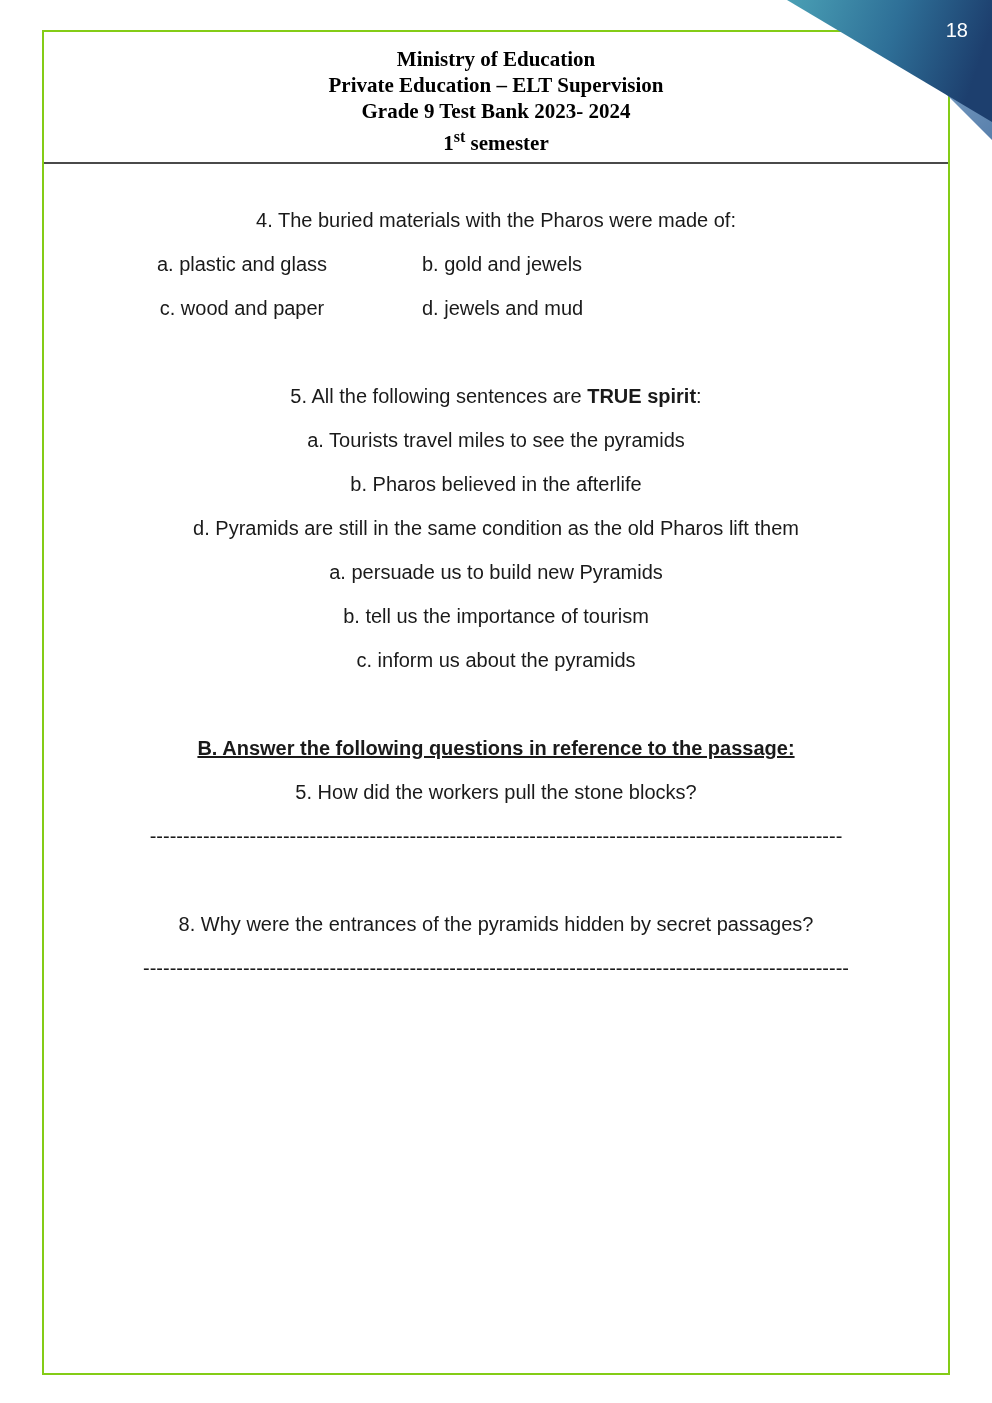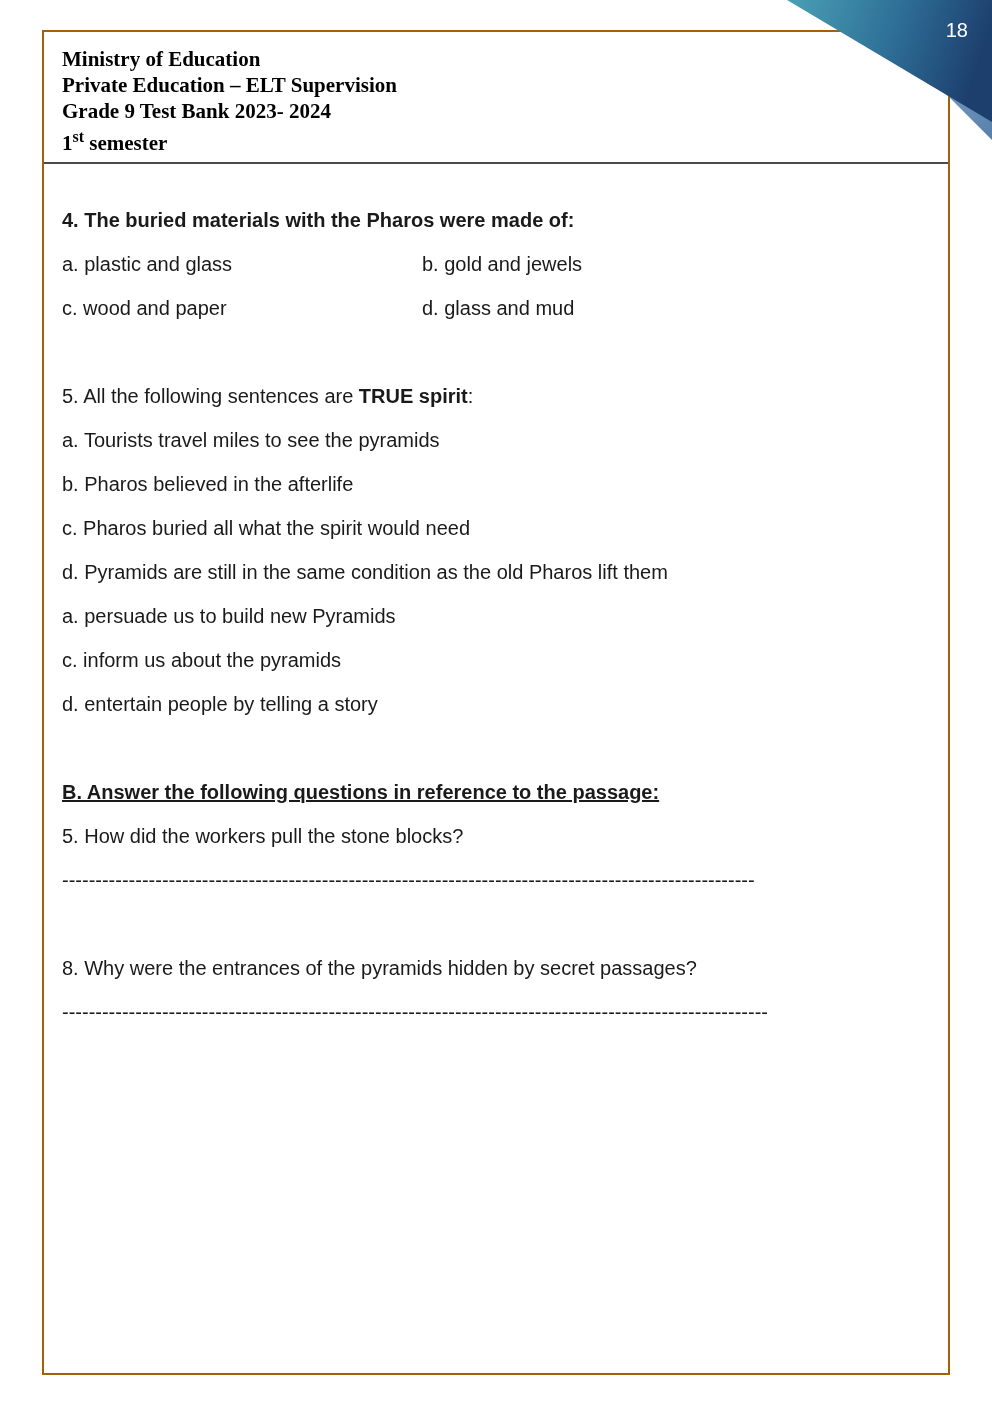--- a/index.html
+++ b/index.html
@@ -8,41 +8,42 @@
     width: 992px;
     height: 1403px;
     background: #ffffff;
     overflow: hidden;
     font-family: "Liberation Sans", sans-serif;
     color: #1a1a1a;
   }
   .frame {
     position: absolute;
     top: 30px; left: 42px; right: 42px; bottom: 28px;
-    border: 2px solid #a16207;
+    border: 2px solid #84cc16;
+    text-align: center;
   }
   .header {
     padding: 14px 18px 6px 18px;
     border-bottom: 2px solid #4a4a4a;
     font-family: "Liberation Serif", serif;
     font-weight: bold;
     font-size: 21px;
     line-height: 26px;
     color: #000;
   }
   .header .hline { white-space: pre; }
   .header sup { font-size: 16px; vertical-align: super; }
   .content {
     padding: 0 18px;
     font-size: 20px;
     line-height: 28px;
   }
   .line { margin: 0 0 16px 0; white-space: pre-wrap; }
   .gap-lg { margin-top: 60px; }
-  .first-line { margin-top: 42px; font-weight: bold; }
+  .first-line { margin-top: 42px; }
   .opt-row { display: flex; }
   .opt-row .opt-left { flex: 0 0 360px; }
   .bold { font-weight: bold; }
   .section-heading { font-weight: bold; text-decoration: underline; }
   .dash-line {
     margin: 0 0 16px 0;
     letter-spacing: 0px;
     overflow: hidden;
     white-space: nowrap;
     color: #1a1a1a;
@@ -97,32 +98,31 @@
     <div class="content">
 
       <p class="line first-line">4. The buried materials with the Pharos were made of:</p>
 
       <div class="line opt-row">
         <span class="opt-left">a. plastic and glass</span>
         <span class="opt-right">b. gold and jewels</span>
       </div>
       <div class="line opt-row">
         <span class="opt-left">c. wood and paper</span>
-        <span class="opt-right">d. glass and mud</span>
+        <span class="opt-right">d. jewels and mud</span>
       </div>
 
       <p class="line gap-lg"><span>5. All the following sentences are </span><span class="bold">TRUE spirit</span><span>:</span></p>
       <p class="line">a. Tourists travel miles to see the pyramids</p>
       <p class="line">b. Pharos believed in the afterlife</p>
-      <p class="line">c. Pharos buried all what the spirit would need</p>
       <p class="line">d. Pyramids are still in the same condition as the old Pharos lift them</p>
 
       <p class="line">a. persuade us to build new Pyramids</p>
+      <p class="line">b. tell us the importance of tourism</p>
       <p class="line">c. inform us about the pyramids</p>
-      <p class="line">d. entertain people by telling a story</p>
 
       <p class="line gap-lg section-heading">B. Answer the following questions in reference to the passage:</p>
 
       <p class="line">5. How did the workers pull the stone blocks?</p>
       <p class="dash-line">--------------------------------------------------------------------------------------------------------</p>
 
       <p class="line gap-lg">8. Why were the entrances of the pyramids hidden by secret passages?</p>
       <p class="dash-line">----------------------------------------------------------------------------------------------------------</p>
 
     </div>

